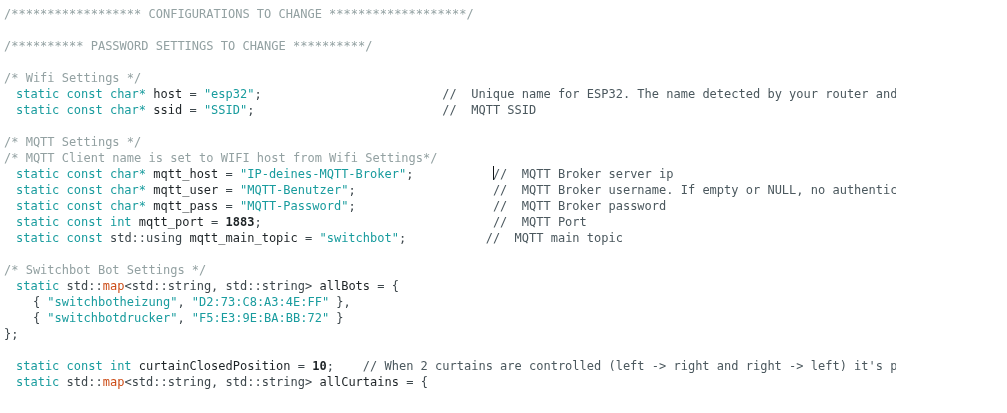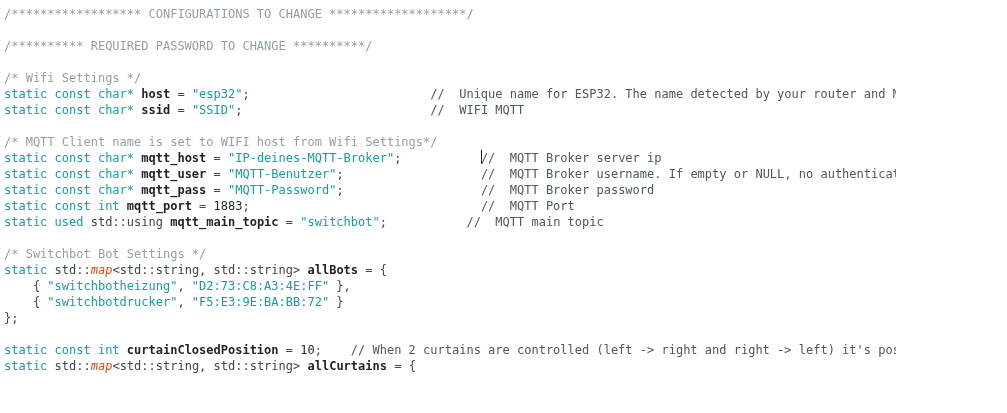--- a/index.html
+++ b/index.html
@@ -12,53 +12,54 @@
     font-family: "DejaVu Sans Mono", "Liberation Mono", monospace;
     font-size: 12px;
     line-height: 16px;
     padding: 6px 0 0 4px;
     box-sizing: border-box;
     cursor: text;
   }
   .line { white-space: pre; height: 16px; }
   .seg-c   { color: var(--block-comment, #93a1a2); }
   .seg-lc  { color: var(--line-comment, #4b585e); }
-  .seg-k   { color: var(--teal, #199c9e); }
+  .seg-k   { color: var(--teal, #199c9e); margin-left: 12px; }
   .seg-s   { color: var(--teal, #199c9e); }
   .seg-d   { color: var(--default, #3d474c); }
-  .seg-b   { color: var(--ident, #1d2326); font-weight: bold; }
-  .seg-n   { color: var(--ident, #1d2326); font-weight: normal; }
-  .seg-t   { color: var(--type-orange, #cc4d18); font-style: italic; }
+  .seg-b   { color: var(--ident, #1d2326); font-weight: normal; }
+  .seg-n   { color: var(--ident, #1d2326); font-weight: bold; }
+  .seg-t   { color: var(--type-orange, #cc4d18); }
   .caret {
     display: inline-block;
     width: 1.5px;
     height: 14px;
     background: #101417;
     vertical-align: -2px;
     margin-right: -1.5px;
   }
 </style>
 </head>
 <body>
 
 <div class="editor" id="editor">
     <div class="line"><span class="seg-c">/****************** CONFIGURATIONS TO CHANGE *******************/</span></div>
     <div class="line"></div>
-    <div class="line"><span class="seg-c">/********** REQUIRED PASSWORD TO CHANGE **********/</span></div>
+    <div class="line"><span class="seg-c">/********** PASSWORD SETTINGS TO CHANGE **********/</span></div>
     <div class="line"></div>
     <div class="line"><span class="seg-c">/* Wifi Settings */</span></div>
     <div class="line"><span class="seg-k">static const char*</span><span class="seg-d"> </span><span class="seg-b">host</span><span class="seg-d"> = </span><span class="seg-s">"esp32"</span><span class="seg-d">;                         </span><span class="seg-lc">//  Unique name for ESP32. The name detected by your router and MQTT. If you are using</span></div>
-    <div class="line"><span class="seg-k">static const char*</span><span class="seg-d"> </span><span class="seg-b">ssid</span><span class="seg-d"> = </span><span class="seg-s">"SSID"</span><span class="seg-d">;                          </span><span class="seg-lc">//  WIFI MQTT</span></div>
+    <div class="line"><span class="seg-k">static const char*</span><span class="seg-d"> </span><span class="seg-b">ssid</span><span class="seg-d"> = </span><span class="seg-s">"SSID"</span><span class="seg-d">;                          </span><span class="seg-lc">//  MQTT SSID</span></div>
     <div class="line"></div>
+    <div class="line"><span class="seg-c">/* MQTT Settings */</span></div>
     <div class="line"><span class="seg-c">/* MQTT Client name is set to WIFI host from Wifi Settings*/</span></div>
     <div class="line"><span class="seg-k">static const char*</span><span class="seg-d"> </span><span class="seg-b">mqtt_host</span><span class="seg-d"> = </span><span class="seg-s">"IP-deines-MQTT-Broker"</span><span class="seg-d">;           </span><span class="caret"></span><span class="seg-lc">//  MQTT Broker server ip</span></div>
     <div class="line"><span class="seg-k">static const char*</span><span class="seg-d"> </span><span class="seg-b">mqtt_user</span><span class="seg-d"> = </span><span class="seg-s">"MQTT-Benutzer"</span><span class="seg-d">;                   </span><span class="seg-lc">//  MQTT Broker username. If empty or NULL, no authentication will be used</span></div>
     <div class="line"><span class="seg-k">static const char*</span><span class="seg-d"> </span><span class="seg-b">mqtt_pass</span><span class="seg-d"> = </span><span class="seg-s">"MQTT-Password"</span><span class="seg-d">;                   </span><span class="seg-lc">//  MQTT Broker password</span></div>
     <div class="line"><span class="seg-k">static const int</span><span class="seg-d"> </span><span class="seg-b">mqtt_port</span><span class="seg-d"> = </span><span class="seg-n">1883</span><span class="seg-d">;                                </span><span class="seg-lc">//  MQTT Port</span></div>
-    <div class="line"><span class="seg-k">static used</span><span class="seg-d"> std::using </span><span class="seg-b">mqtt_main_topic</span><span class="seg-d"> = </span><span class="seg-s">"switchbot"</span><span class="seg-d">;           </span><span class="seg-lc">//  MQTT main topic</span></div>
+    <div class="line"><span class="seg-k">static const</span><span class="seg-d"> std::using </span><span class="seg-b">mqtt_main_topic</span><span class="seg-d"> = </span><span class="seg-s">"switchbot"</span><span class="seg-d">;           </span><span class="seg-lc">//  MQTT main topic</span></div>
     <div class="line"></div>
     <div class="line"><span class="seg-c">/* Switchbot Bot Settings */</span></div>
     <div class="line"><span class="seg-k">static</span><span class="seg-d"> std::</span><span class="seg-t">map</span><span class="seg-d">&lt;std::string, std::string&gt; </span><span class="seg-b">allBots</span><span class="seg-d"> = {</span></div>
     <div class="line"><span class="seg-d">    { </span><span class="seg-s">"switchbotheizung"</span><span class="seg-d">, </span><span class="seg-s">"D2:73:C8:A3:4E:FF"</span><span class="seg-d"> },</span></div>
     <div class="line"><span class="seg-d">    { </span><span class="seg-s">"switchbotdrucker"</span><span class="seg-d">, </span><span class="seg-s">"F5:E3:9E:BA:BB:72"</span><span class="seg-d"> }</span></div>
     <div class="line"><span class="seg-d">};</span></div>
     <div class="line"></div>
     <div class="line"><span class="seg-k">static const int</span><span class="seg-d"> </span><span class="seg-b">curtainClosedPosition</span><span class="seg-d"> = </span><span class="seg-n">10</span><span class="seg-d">;    </span><span class="seg-lc">// When 2 curtains are controlled (left -&gt; right and right -&gt; left) it's possible one of the curtains</span></div>
     <div class="line"><span class="seg-k">static</span><span class="seg-d"> std::</span><span class="seg-t">map</span><span class="seg-d">&lt;std::string, std::string&gt; </span><span class="seg-b">allCurtains</span><span class="seg-d"> = {</span></div>
   </div>

